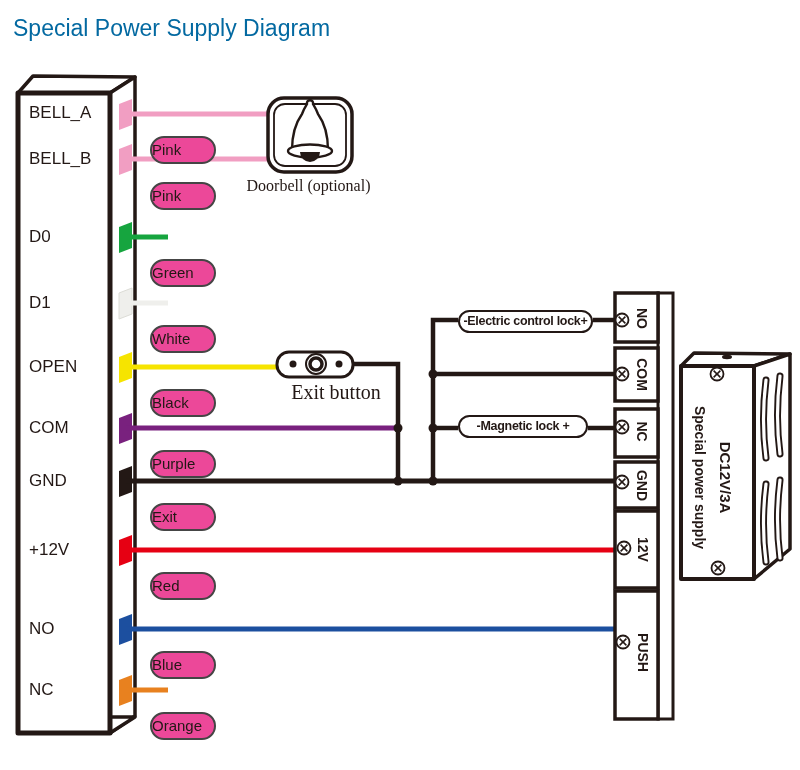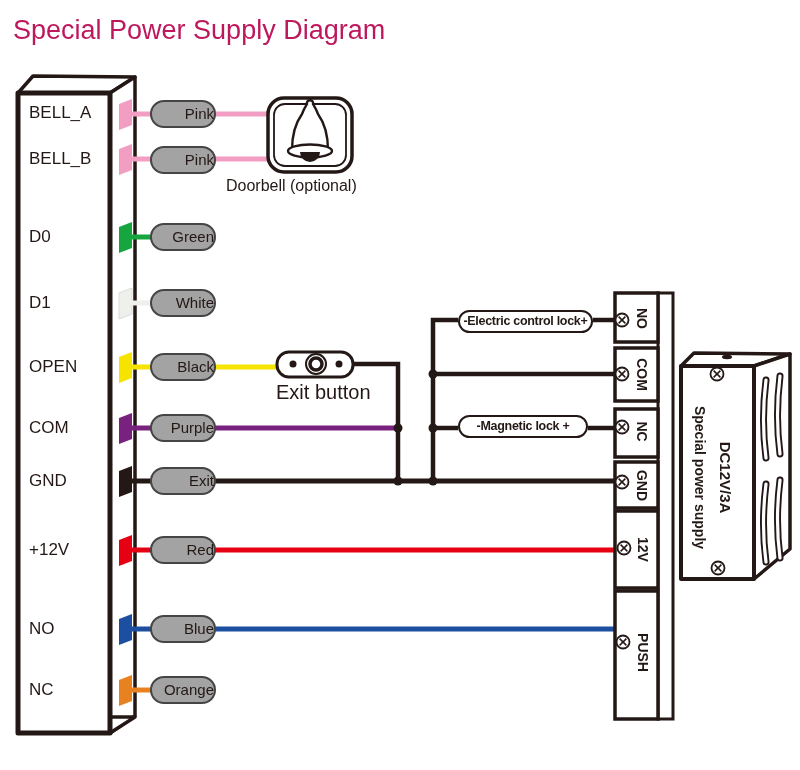--- a/index.html
+++ b/index.html
@@ -1,27 +1,27 @@
 <!DOCTYPE html>
 <html><head>
 <meta charset="utf-8">
 <style>
   html,body{margin:0;padding:0;background:#fff;}
   #canvas{position:relative;width:800px;height:770px;background:#fff;overflow:hidden;
           font-family:"Liberation Sans",sans-serif;color:#231815;}
   #diagram-svg{position:absolute;left:0;top:0;}
   .abs{position:absolute;}
-  #title{left:13px;top:15px;font-size:27px;color:#be185d;white-space:nowrap;}
+  #title{left:13px;top:15px;font-size:23px;color:#0369a1;white-space:nowrap;}
   .lbl{left:29px;height:22px;line-height:22px;font-size:17px;white-space:nowrap;}
-  .pill{left:150px;width:62px;height:24px;background:#a3a3a3;border:2px solid #454545;
-        border-radius:14px;text-align:right;line-height:24px;font-size:15px;white-space:nowrap;}
+  .pill{left:150px;width:62px;height:24px;background:#ec4899;border:2px solid #454545;
+        border-radius:14px;text-align:left;line-height:24px;font-size:15px;white-space:nowrap;margin-top:36px;}
   .lockpill{height:19px;background:#fff;border:2.5px solid #231815;border-radius:12px;
         text-align:center;line-height:19px;font-size:12.5px;font-weight:bold;
         letter-spacing:-0.3px;white-space:nowrap;}
-  .cap{font-size:16px;text-align:left;white-space:nowrap;}
+  .cap{font-size:16px;text-align:center;white-space:nowrap;font-family:Liberation Serif, serif;}
   .rot{width:110px;height:19px;line-height:19px;text-align:center;font-size:14px;
        font-weight:bold;transform:rotate(90deg);white-space:nowrap;}
 </style>
 </head>
 <body>
 
 <div id="canvas">
 
 <svg id="diagram-svg" width="800" height="770" viewBox="0 0 800 770">
 

